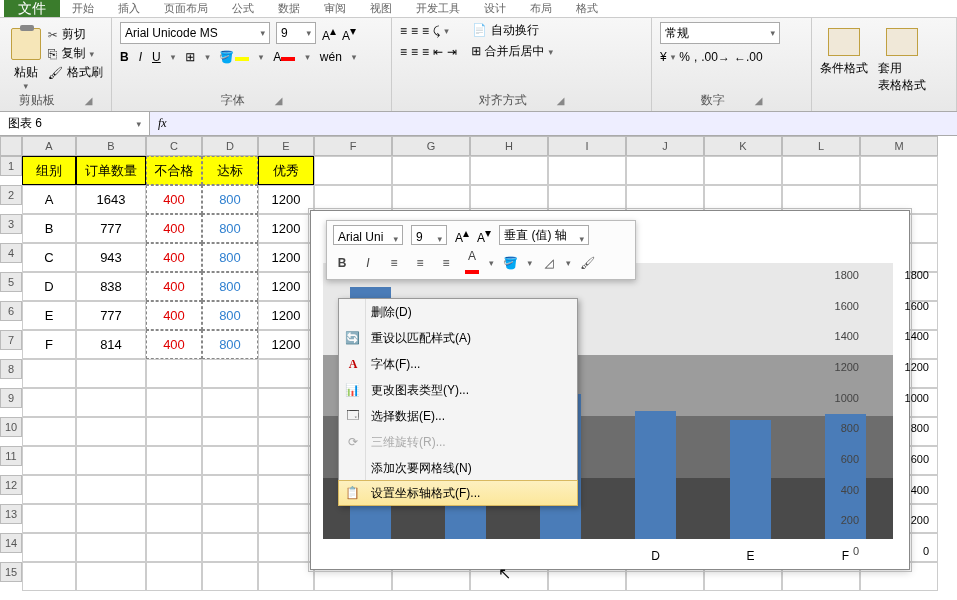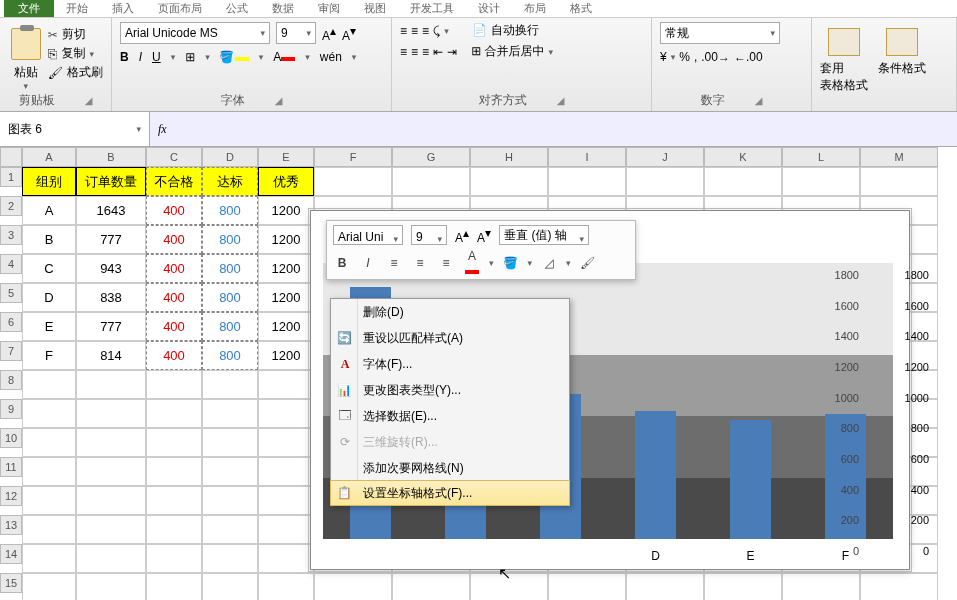--- a/index.html
+++ b/index.html
@@ -1,19 +1,19 @@
 <!DOCTYPE html>
 <html><head>
 <meta charset="utf-8">
 <style>
 * { box-sizing: border-box; margin: 0; padding: 0; font-family: "Microsoft YaHei", sans-serif; font-size: 12px; }
 body { background: #fff; width: 957px; height: 600px; overflow: hidden; position: relative; }
 
 .menubar { height: 18px; background: #fff; display: flex; align-items: center; padding-left: 4px; border-bottom: 1px solid #ccc; }
-.file-tab { background: #3a7c2c; color: #fff; padding: 2px 14px; height: 100%; display: flex; align-items: center; font-size: 11px; }
+.file-tab { background: #3a7c2c; color: #fff; padding: 2px 14px; height: 100%; display: flex; align-items: center; font-size: 14px; }
 .menubar span { padding: 0 12px; color: #666; font-size: 11px; }
 
 .ribbon { height: 94px; background: linear-gradient(#f7f7f7,#e8e8e8); border-bottom: 1px solid #aaa; display: flex; }
 .ribbon-group { border-right: 1px solid #ccc; padding: 4px 8px 0; display: flex; flex-direction: column; justify-content: space-between; }
 .ribbon-group-label { text-align: center; color: #555; font-size: 11px; padding-bottom: 2px; display: flex; justify-content: center; align-items: center; gap: 30px; }
 .ribbon-group-label .expand { color: #888; font-size: 10px; }
 .paste-btn { width: 42px; display: flex; flex-direction: column; align-items: center; padding-top: 6px; }
 .paste-icon { width: 30px; height: 32px; background: #f6e6b8; border: 1px solid #c0a040; border-radius: 2px; position: relative; }
 .paste-icon:before { content:""; position:absolute; top:-4px; left:8px; width:14px; height:6px; background:#888; border-radius:2px; }
 .clip-actions { display:flex; flex-direction:column; gap:2px; padding-top:4px; padding-left:4px; }
@@ -35,42 +35,42 @@
 
 .align-group { width: 260px; }
 .align-row { display:flex; gap:4px; align-items:center; margin-bottom:4px; }
 
 .number-group { width: 160px; }
 .style-group { flex:1; }
 .style-btns { display:flex; gap:10px; padding-top:6px; }
 .style-btn { display:flex; flex-direction:column; align-items:center; gap:4px; font-size:11px; }
 .style-icon { width:32px; height:28px; background:#f0e8d8; border:1px solid #c0a040; }
 
-.namebox-row { height: 35px; display:flex; align-items:center; border-bottom:1px solid #aaa; background:#eef; }
+.namebox-row { height: 24px; display:flex; align-items:center; border-bottom:1px solid #aaa; background:#eef; }
 .namebox { width: 150px; height:100%; border-right:1px solid #aaa; display:flex; align-items:center; padding:0 8px; background:#fff; justify-content:space-between; }
 .fx-area { display:flex; align-items:center; gap:8px; padding:0 8px; }
 .fx { font-style:italic; font-family:serif; }
 
 .sheet { display:grid; grid-template-columns: 22px 54px 70px 56px 56px 56px repeat(8, 78px); }
 .colhdr, .rowhdr, .corner { background:#e9e9e9; border:1px solid #bbb; text-align:center; height:20px; line-height:18px; font-size:11px; color:#555; }
 .cell { border:1px solid #ccc; height:29px; line-height:27px; text-align:center; background:#fff; font-size:13px; }
 .hdr-cell { background:#ffff00; font-weight:normal; border:1px solid #000; }
 .val-red { color:#e00000; }
 .val-blue { color:#3080d0; }
 .sel-col { border-style:dashed; border-color:#888; }
 
 .chart-overlay { position:absolute; left:310px; top:210px; width:600px; height:360px; background:#fff; border:1px solid #888; box-shadow:0 2px 8px rgba(0,0,0,0.2); }
 .chart-handles { position:absolute; inset:-3px; border:1px solid #bbb; pointer-events:none; }
 
 .mini-toolbar { position:absolute; left:326px; top:220px; width:310px; height:60px; background:#fcfcfc; border:1px solid #bbb; box-shadow:0 2px 6px rgba(0,0,0,0.25); z-index:5; padding:4px 6px; }
 .mini-row { display:flex; align-items:center; gap:8px; margin-bottom:4px; }
 .mini-combo { border:1px solid #aaa; height:20px; display:flex; align-items:flex-end; padding:0 4px; justify-content:space-between; background:#fff; }
 .mini-btn { width:18px; text-align:center; color:#444; }
 
-.ctx-menu { position:absolute; left:330px; top:298px; width:240px; background:#f4f4f4; border:1px solid #999; box-shadow:2px 2px 6px rgba(0,0,0,0.3); z-index:6; }
+.ctx-menu { position:absolute; left:338px; top:298px; width:240px; background:#f4f4f4; border:1px solid #999; box-shadow:2px 2px 6px rgba(0,0,0,0.3); z-index:6; }
 .ctx-item { height:26px; display:flex; align-items:center; padding:0 8px 0 32px; position:relative; }
 .ctx-item.disabled { color:#aaa; }
 .ctx-item.hover { background:linear-gradient(#fdf0c0,#fce79a); border:1px solid #d8b860; margin:-1px; }
 .ctx-icon { position:absolute; left:6px; width:16px; height:16px; display:flex; align-items:center; justify-content:center; }
 .ctx-gutter { position:absolute; left:26px; top:0; bottom:0; width:1px; background:#ddd; }
 
 .chart-plot { position:absolute; left:12px; top:52px; right:16px; bottom:30px; }
 .chart-bands { position:absolute; inset:0; }
 .band { position:absolute; left:0; right:0; }
 .chart-bars { position:absolute; inset:0; display:flex; }
@@ -212,26 +212,26 @@
     <div class="ribbon-group-label">
         <span>数字</span>
         <span class="expand">◢</span>
       </div>
   </div>
 
   <div class="ribbon-group style-group">
     <div class="style-btns">
       <div class="style-btn">
           <div class="style-icon"></div>
+          <span>条件格式</span>
+        </div>
+      <div class="style-btn">
+          <div class="style-icon"></div>
           <span style="white-space:pre">套用
 表格格式</span>
-        </div>
-      <div class="style-btn">
-          <div class="style-icon"></div>
-          <span>条件格式</span>
         </div>
     </div>
   </div>
 </div>
 
 <div class="namebox-row">
   <div class="namebox">
       <span>图表 6</span>
       <span class="caret">▾</span>
     </div>

